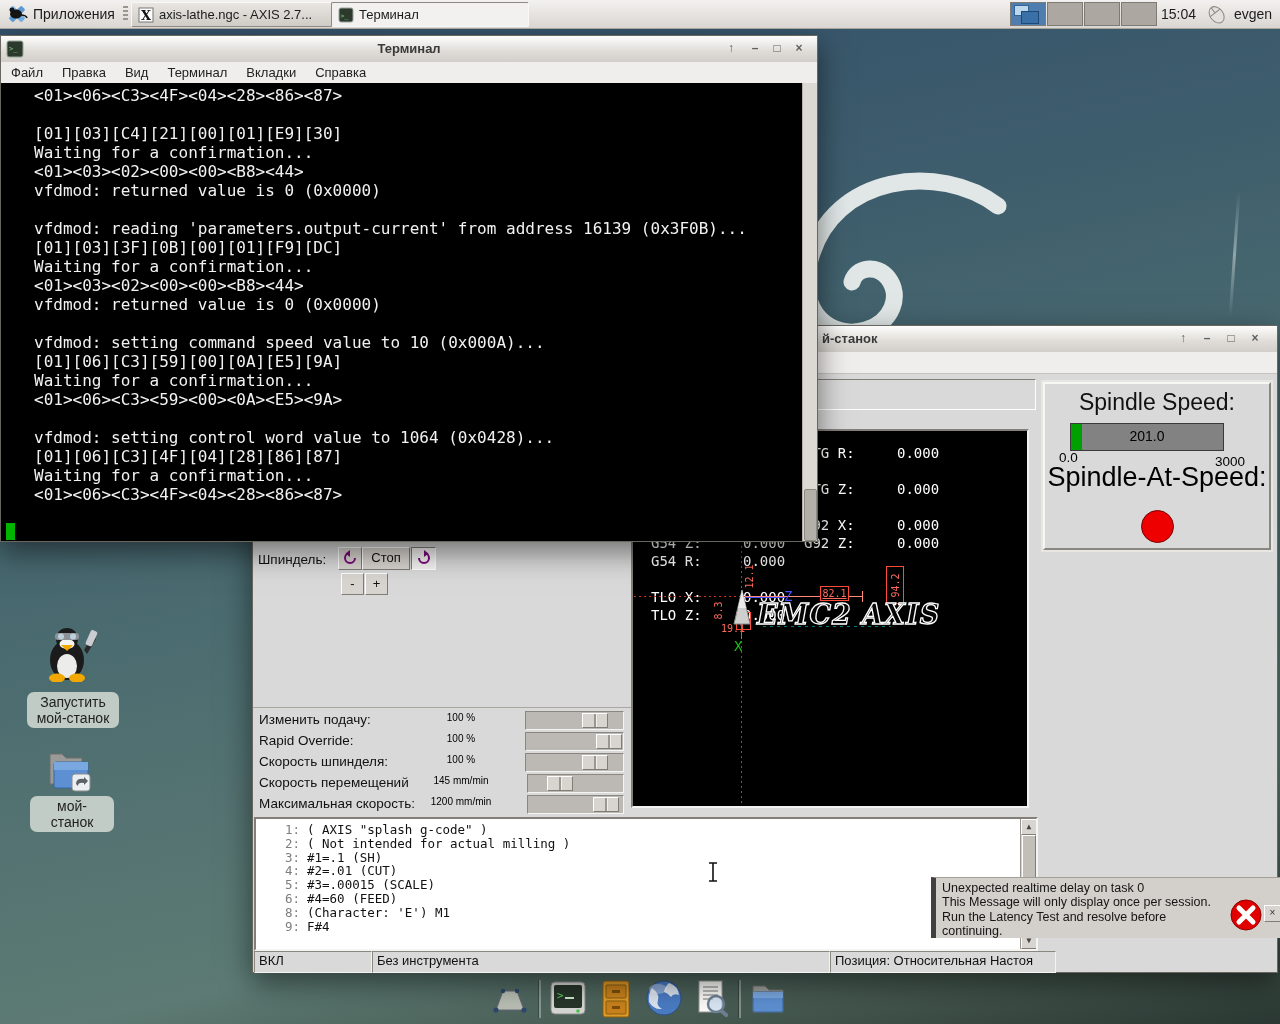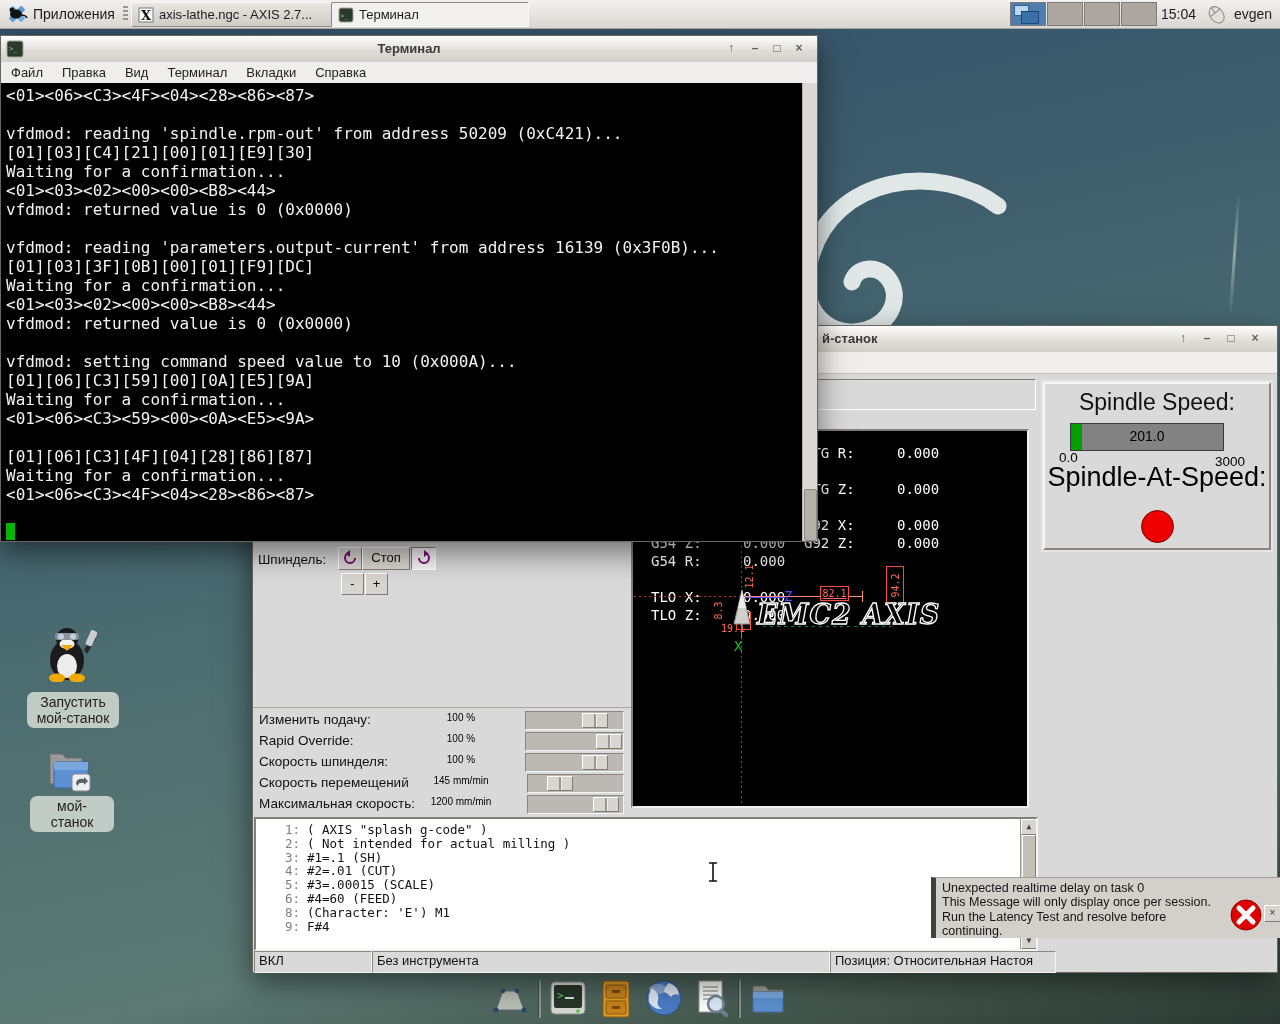--- a/index.html
+++ b/index.html
@@ -365,40 +365,40 @@
     </div>
     <div class="menubar" style="top:26px;">
       <span>Файл</span>
       <span>Правка</span>
       <span>Вид</span>
       <span>Терминал</span>
       <span>Вкладки</span>
       <span>Справка</span>
     </div>
     <div id="term-content">
-      <div style="padding-top:3px;">
+      <div style="padding-top:3px;margin-left:28px;">
         <div class="tline">&lt;01&gt;&lt;06&gt;&lt;C3&gt;&lt;4F&gt;&lt;04&gt;&lt;28&gt;&lt;86&gt;&lt;87&gt;</div>
         <div class="tline"></div>
-        <div class="tline">vfdmod: reading 'spindle.rpm-out' from address 50209 (0xC421)...</div>
         <div class="tline">[01][03][C4][21][00][01][E9][30]</div>
         <div class="tline">Waiting for a confirmation...</div>
         <div class="tline">&lt;01&gt;&lt;03&gt;&lt;02&gt;&lt;00&gt;&lt;00&gt;&lt;B8&gt;&lt;44&gt;</div>
         <div class="tline">vfdmod: returned value is 0 (0x0000)</div>
         <div class="tline"></div>
         <div class="tline">vfdmod: reading 'parameters.output-current' from address 16139 (0x3F0B)...</div>
         <div class="tline">[01][03][3F][0B][00][01][F9][DC]</div>
         <div class="tline">Waiting for a confirmation...</div>
         <div class="tline">&lt;01&gt;&lt;03&gt;&lt;02&gt;&lt;00&gt;&lt;00&gt;&lt;B8&gt;&lt;44&gt;</div>
         <div class="tline">vfdmod: returned value is 0 (0x0000)</div>
         <div class="tline"></div>
         <div class="tline">vfdmod: setting command speed value to 10 (0x000A)...</div>
         <div class="tline">[01][06][C3][59][00][0A][E5][9A]</div>
         <div class="tline">Waiting for a confirmation...</div>
         <div class="tline">&lt;01&gt;&lt;06&gt;&lt;C3&gt;&lt;59&gt;&lt;00&gt;&lt;0A&gt;&lt;E5&gt;&lt;9A&gt;</div>
         <div class="tline"></div>
+        <div class="tline">vfdmod: setting control word value to 1064 (0x0428)...</div>
         <div class="tline">[01][06][C3][4F][04][28][86][87]</div>
         <div class="tline">Waiting for a confirmation...</div>
         <div class="tline">&lt;01&gt;&lt;06&gt;&lt;C3&gt;&lt;4F&gt;&lt;04&gt;&lt;28&gt;&lt;86&gt;&lt;87&gt;</div>
       </div>
       <div id="term-cursor"></div>
     </div>
     <div id="term-scroll">
       <div id="term-thumb"></div>
     </div>
   </div>

